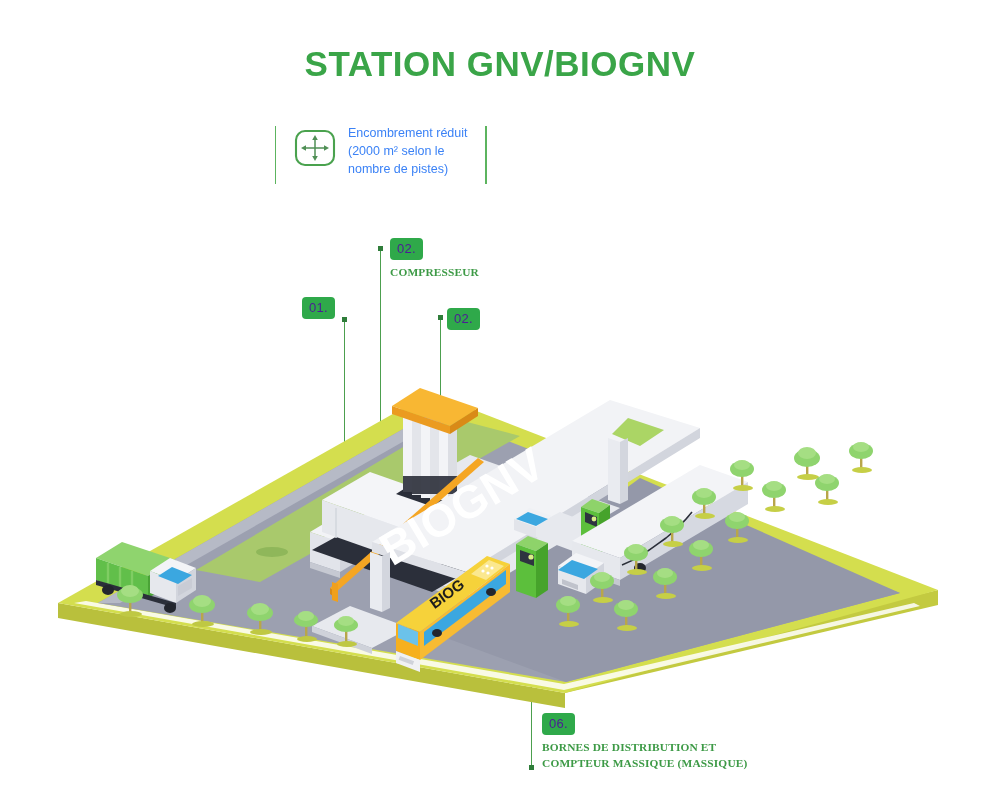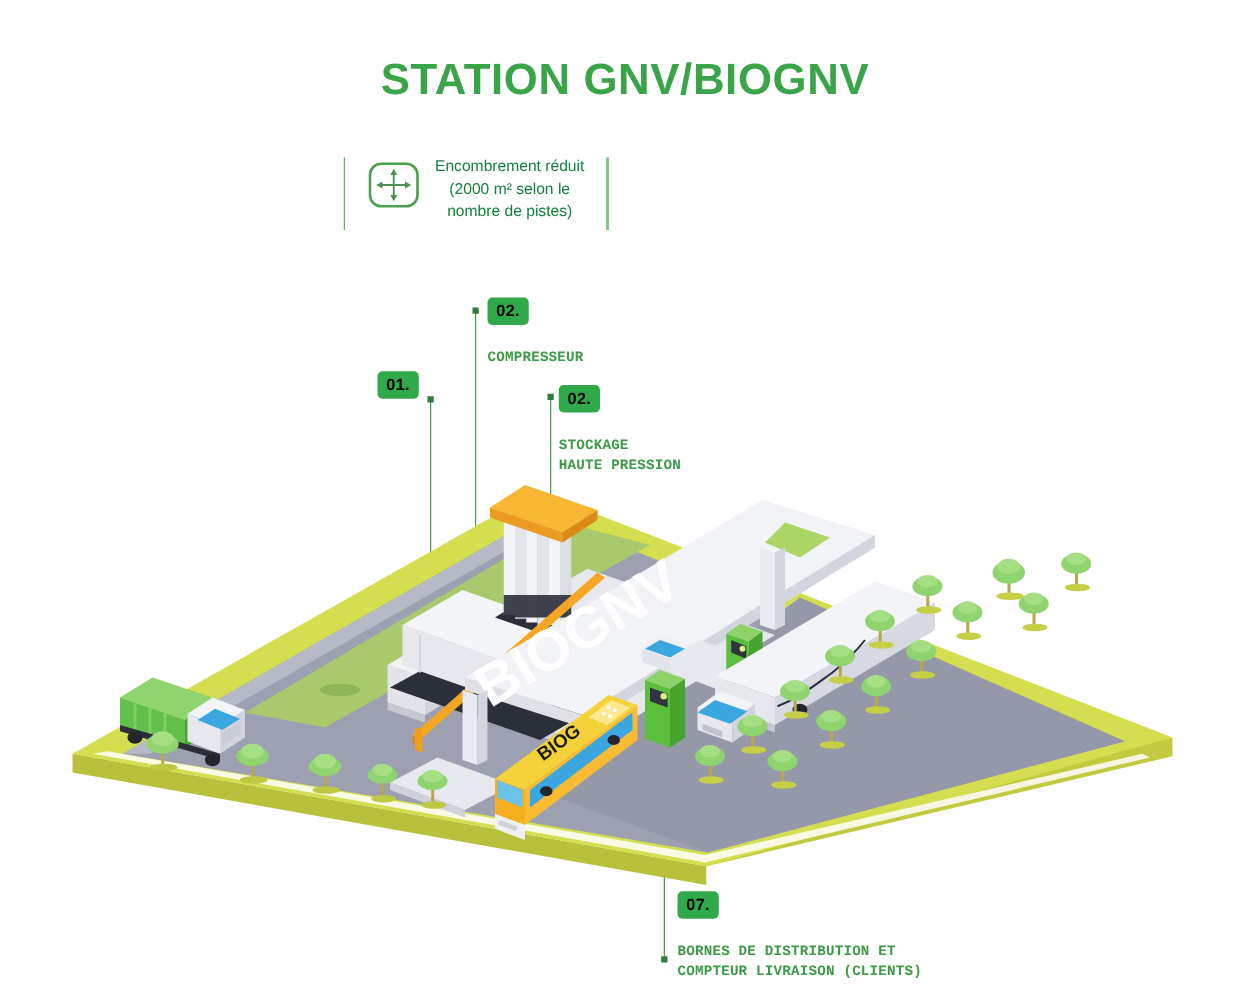--- a/index.html
+++ b/index.html
@@ -20,37 +20,36 @@
 
   
   #features{
     position:absolute;left:275px;top:124px;width:490px;height:64px;
     display:flex;align-items:flex-start;
   }
   .divider{width:1px;height:58px;background:#5cb45f;flex:0 0 auto;margin-top:2px;}
   .feature{display:flex;align-items:flex-start;gap:11px;padding:0 17px;flex:0 0 auto;}
   .feat-icon{width:44px;height:44px;flex:0 0 auto;margin-top:2px;}
   .feat-text{
-    font-size:12.5px;line-height:1.42;color:#15803d;
+    font-size:12.5px;line-height:1.42;color:#3b82f6;
     font-family:"Liberation Sans",sans-serif;white-space:pre-line;
     padding-top:1px;
-    text-align:center;
   }
 
   
   .callout{position:absolute;}
   .badge{
-    display:inline-block;background:#2fa94a;color:#000000;
-    font-size:13px;font-weight:bold;line-height:1;
+    display:inline-block;background:#2fa94a;color:#4c1d95;
+    font-size:13px;font-weight:normal;line-height:1;
     padding:4px 7px 5px 7px;border-radius:4px;letter-spacing:.3px;
   }
   .callout-text{
     font-size:11.4px;font-weight:bold;line-height:1.38;
-    color:#3d9a46;letter-spacing:.15px;margin-top:20px;white-space:pre-line;
-    font-family:Liberation Mono, monospace;
+    color:#3d9a46;letter-spacing:.15px;margin-top:5px;white-space:pre-line;
+    font-family:Liberation Serif, serif;
   }
   #callout-01{left:120px;top:297px;width:215px;text-align:right;}
   #callout-02{left:390px;top:238px;width:180px;text-align:left;}
   #callout-03{left:447px;top:308px;width:170px;text-align:left;}
   #callout-04{left:542px;top:713px;width:250px;text-align:left;}
 
   
   .leader{position:absolute;background:#4c9f4e;width:1.3px;}
   .leader-dot{position:absolute;width:5px;height:5px;background:#2f7d3a;}
 
@@ -108,28 +107,26 @@
     <span class="badge">01.</span>
   </div>
 
   <div class="callout" id="callout-02">
     <span class="badge">02.</span>
     <div class="callout-text">COMPRESSEUR</div>
   </div>
 
   <div class="callout" id="callout-03">
     <span class="badge">02.</span>
-    <div class="callout-text">STOCKAGE
-HAUTE PRESSION</div>
   </div>
 
   <div class="callout" id="callout-04">
-    <span class="badge">07.</span>
+    <span class="badge">06.</span>
     <div class="callout-text">BORNES DE DISTRIBUTION ET
-COMPTEUR LIVRAISON (CLIENTS)</div>
+COMPTEUR MASSIQUE (MASSIQUE)</div>
   </div>
 
   <div id="scene">
   <svg width="1000" height="380" viewBox="0 0 1000 380">
     <defs>
       <clipPath id="plotclip">
         <polygon points="430,40 905,125 560,330 60,240"></polygon>
       </clipPath>
     </defs>
 

